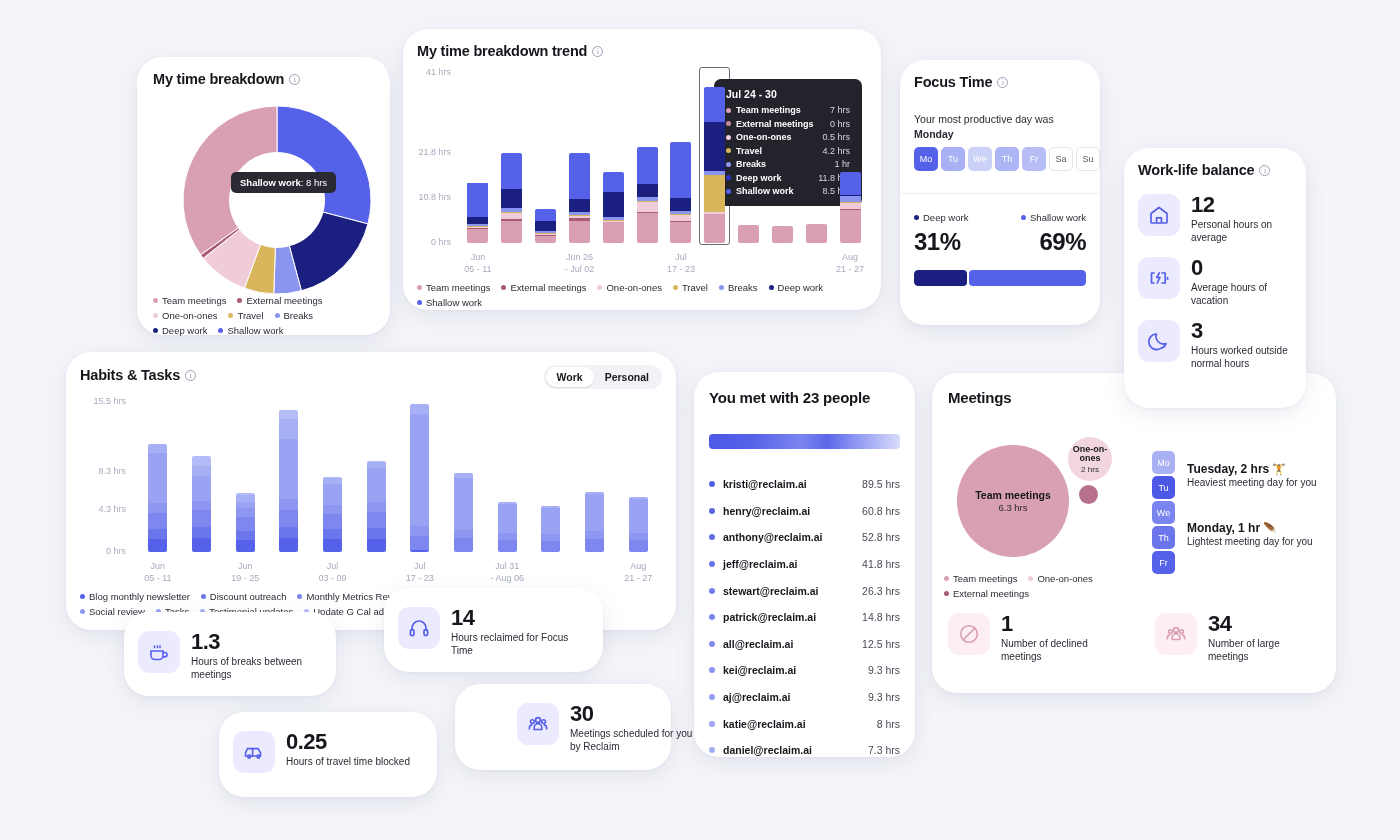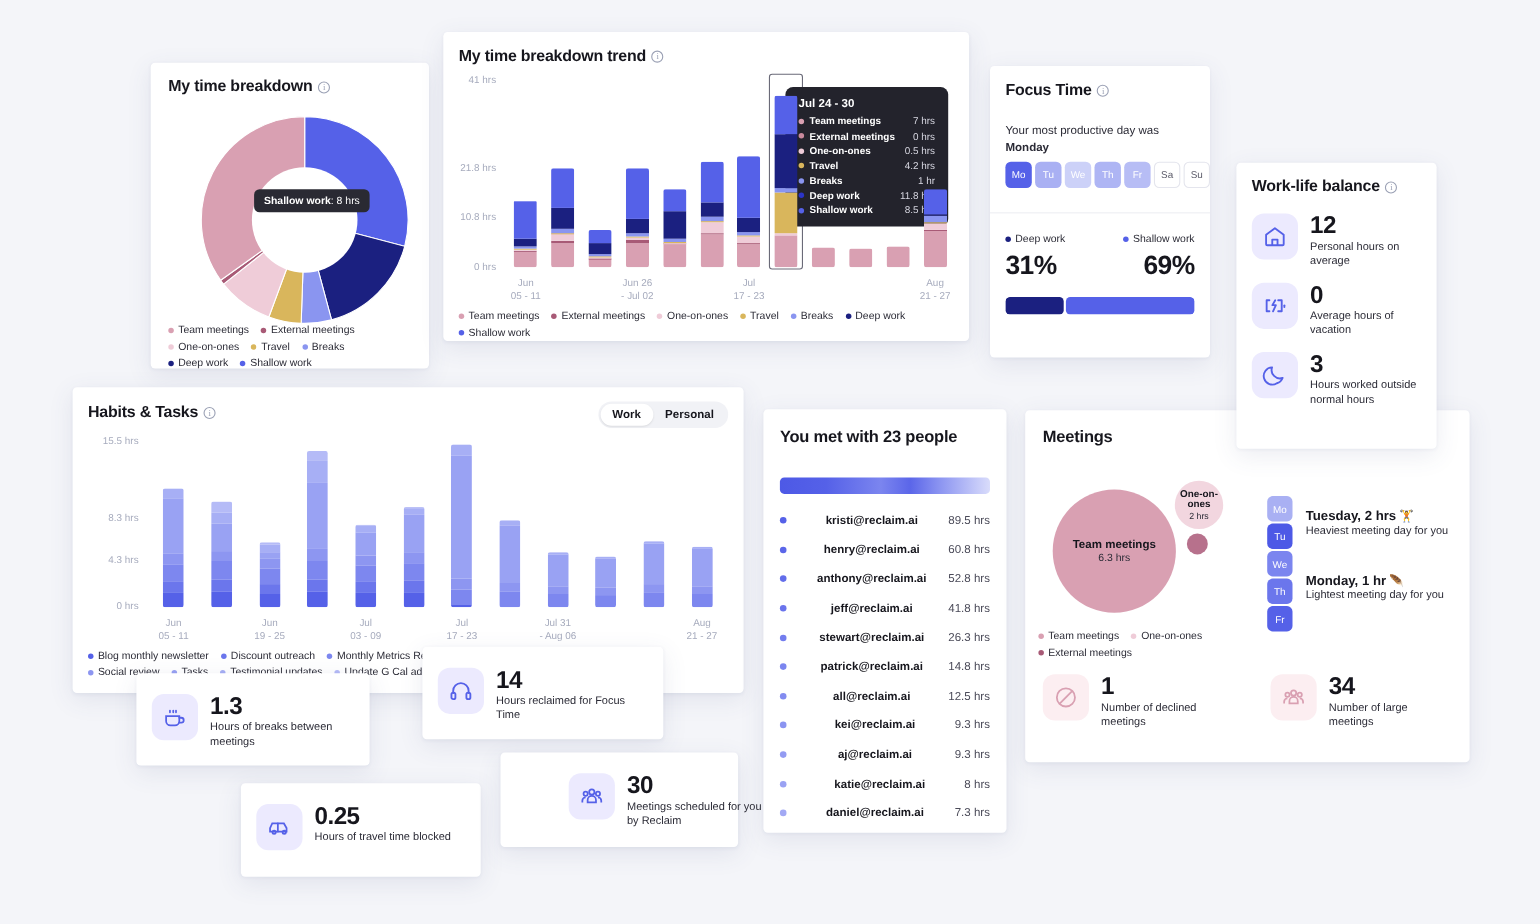--- a/index.html
+++ b/index.html
@@ -7,21 +7,21 @@
     width: 1400px; height: 840px;
     background: #f4f5f9;
     font-family: "Liberation Sans", sans-serif;
     overflow: hidden;
   }
   #root { position: relative; width: 1400px; height: 840px; }
 
   .card {
     position: absolute;
     background: #ffffff;
-    border-radius: 4px;
+    border-radius: 25px;
     box-shadow: 0 6px 22px rgba(70,80,130,0.10), 0 1px 3px rgba(70,80,130,0.06);
   }
   .card-title {
     font-size: 14.5px; font-weight: bold; color: #16161d;
     letter-spacing: -0.2px; display: flex; align-items: center; gap: 5px;
   }
   .info-ico {
     width: 11px; height: 11px; border-radius: 50%;
     border: 1.2px solid #9aa0b4; color: #9aa0b4;
     font-size: 8px; line-height: 9px; text-align: center;
@@ -586,21 +586,21 @@
         </div>
       </div>
   </div>
 
   <div class="card" style="left:694px; top:372px; width:221px; height:385px;">
     <div class="card-title" style="position:absolute; left:15px; top:17px; font-size:15px;">
       <span>You met with 23 people</span>
     </div>
     <div class="gradbar" style="position:absolute; left:15px; top:62px; width:191px;
          background:linear-gradient(90deg,#4d59e6 0%,#5561e8 22%,#7b85ef 48%,#5b66e9 62%,#8b94f1 76%,#d9dcfb 100%);"></div>
-    <div id="people-rows" style="position:absolute; left:15px; top:88px; width:191px;text-align:center;">
+    <div id="people-rows" style="position:absolute; left:15px; top:99px; width:191px;">
         <div class="p-row">
           <span class="dot" style="background:#5561e8"></span>
           <span class="p-name">kristi@reclaim.ai</span>
           <span class="p-val">89.5 hrs</span>
         </div>
         <div class="p-row">
           <span class="dot" style="background:#5b66e9"></span>
           <span class="p-name">henry@reclaim.ai</span>
           <span class="p-val">60.8 hrs</span>
         </div>

